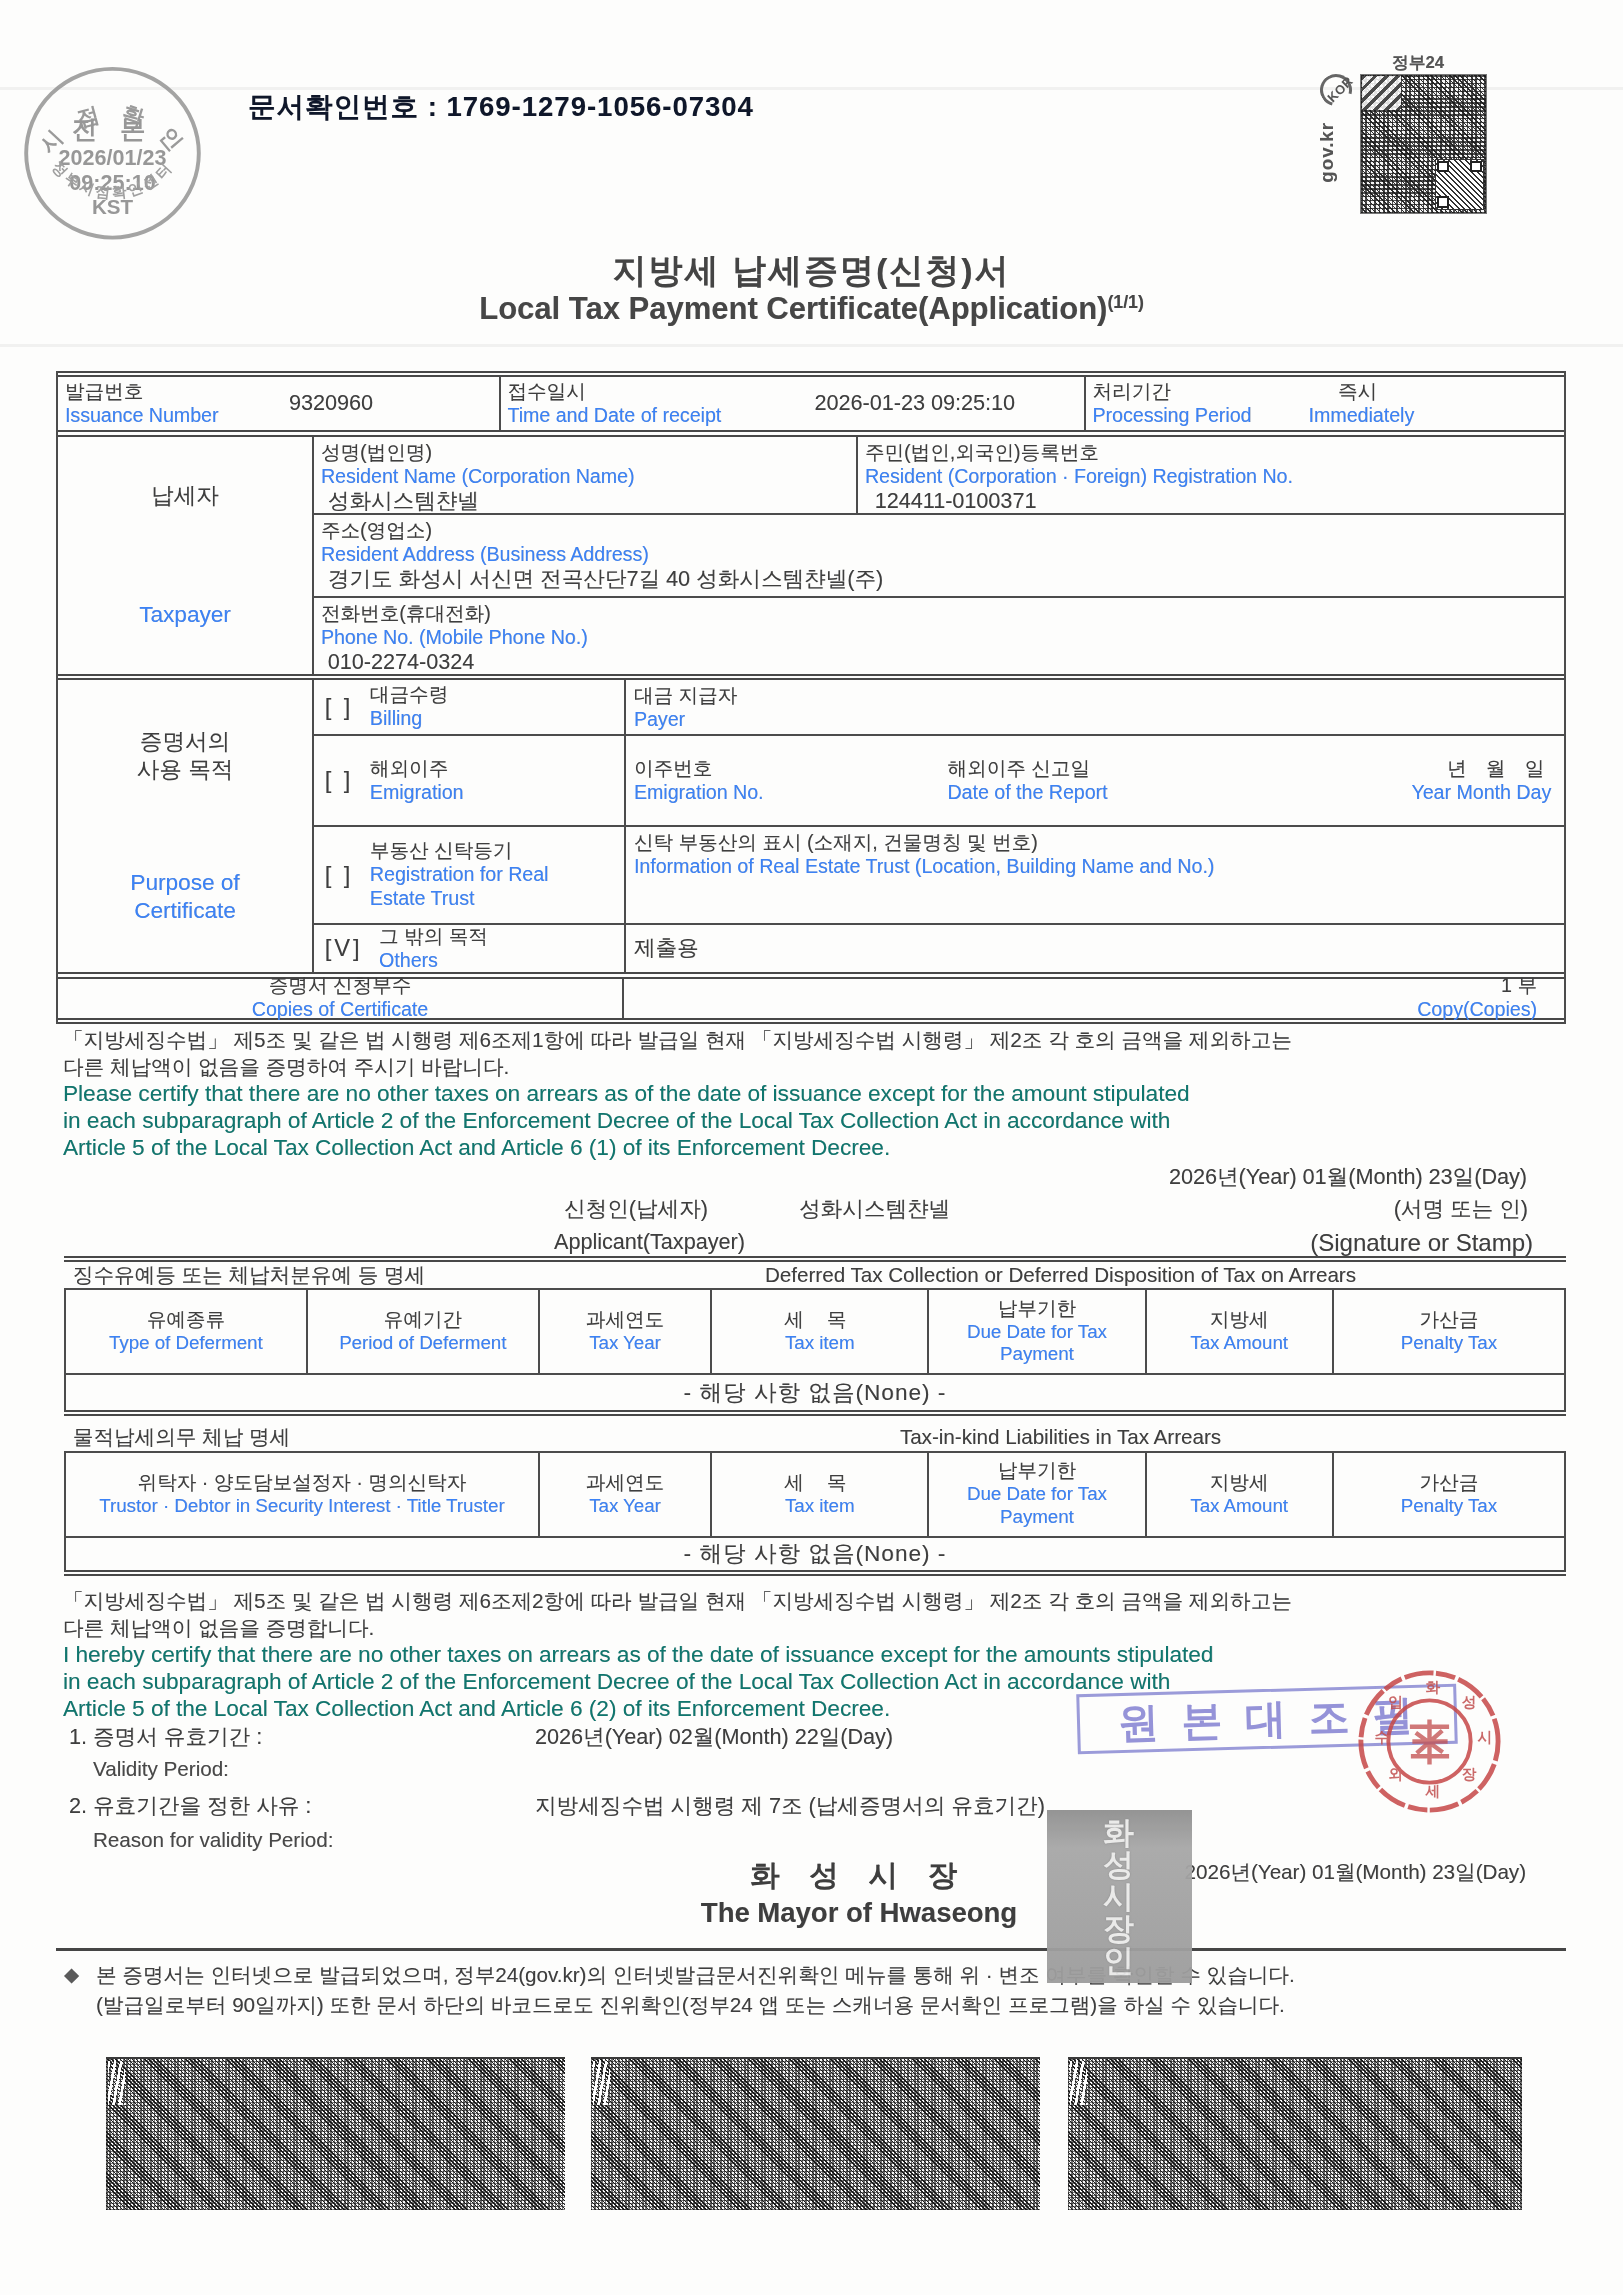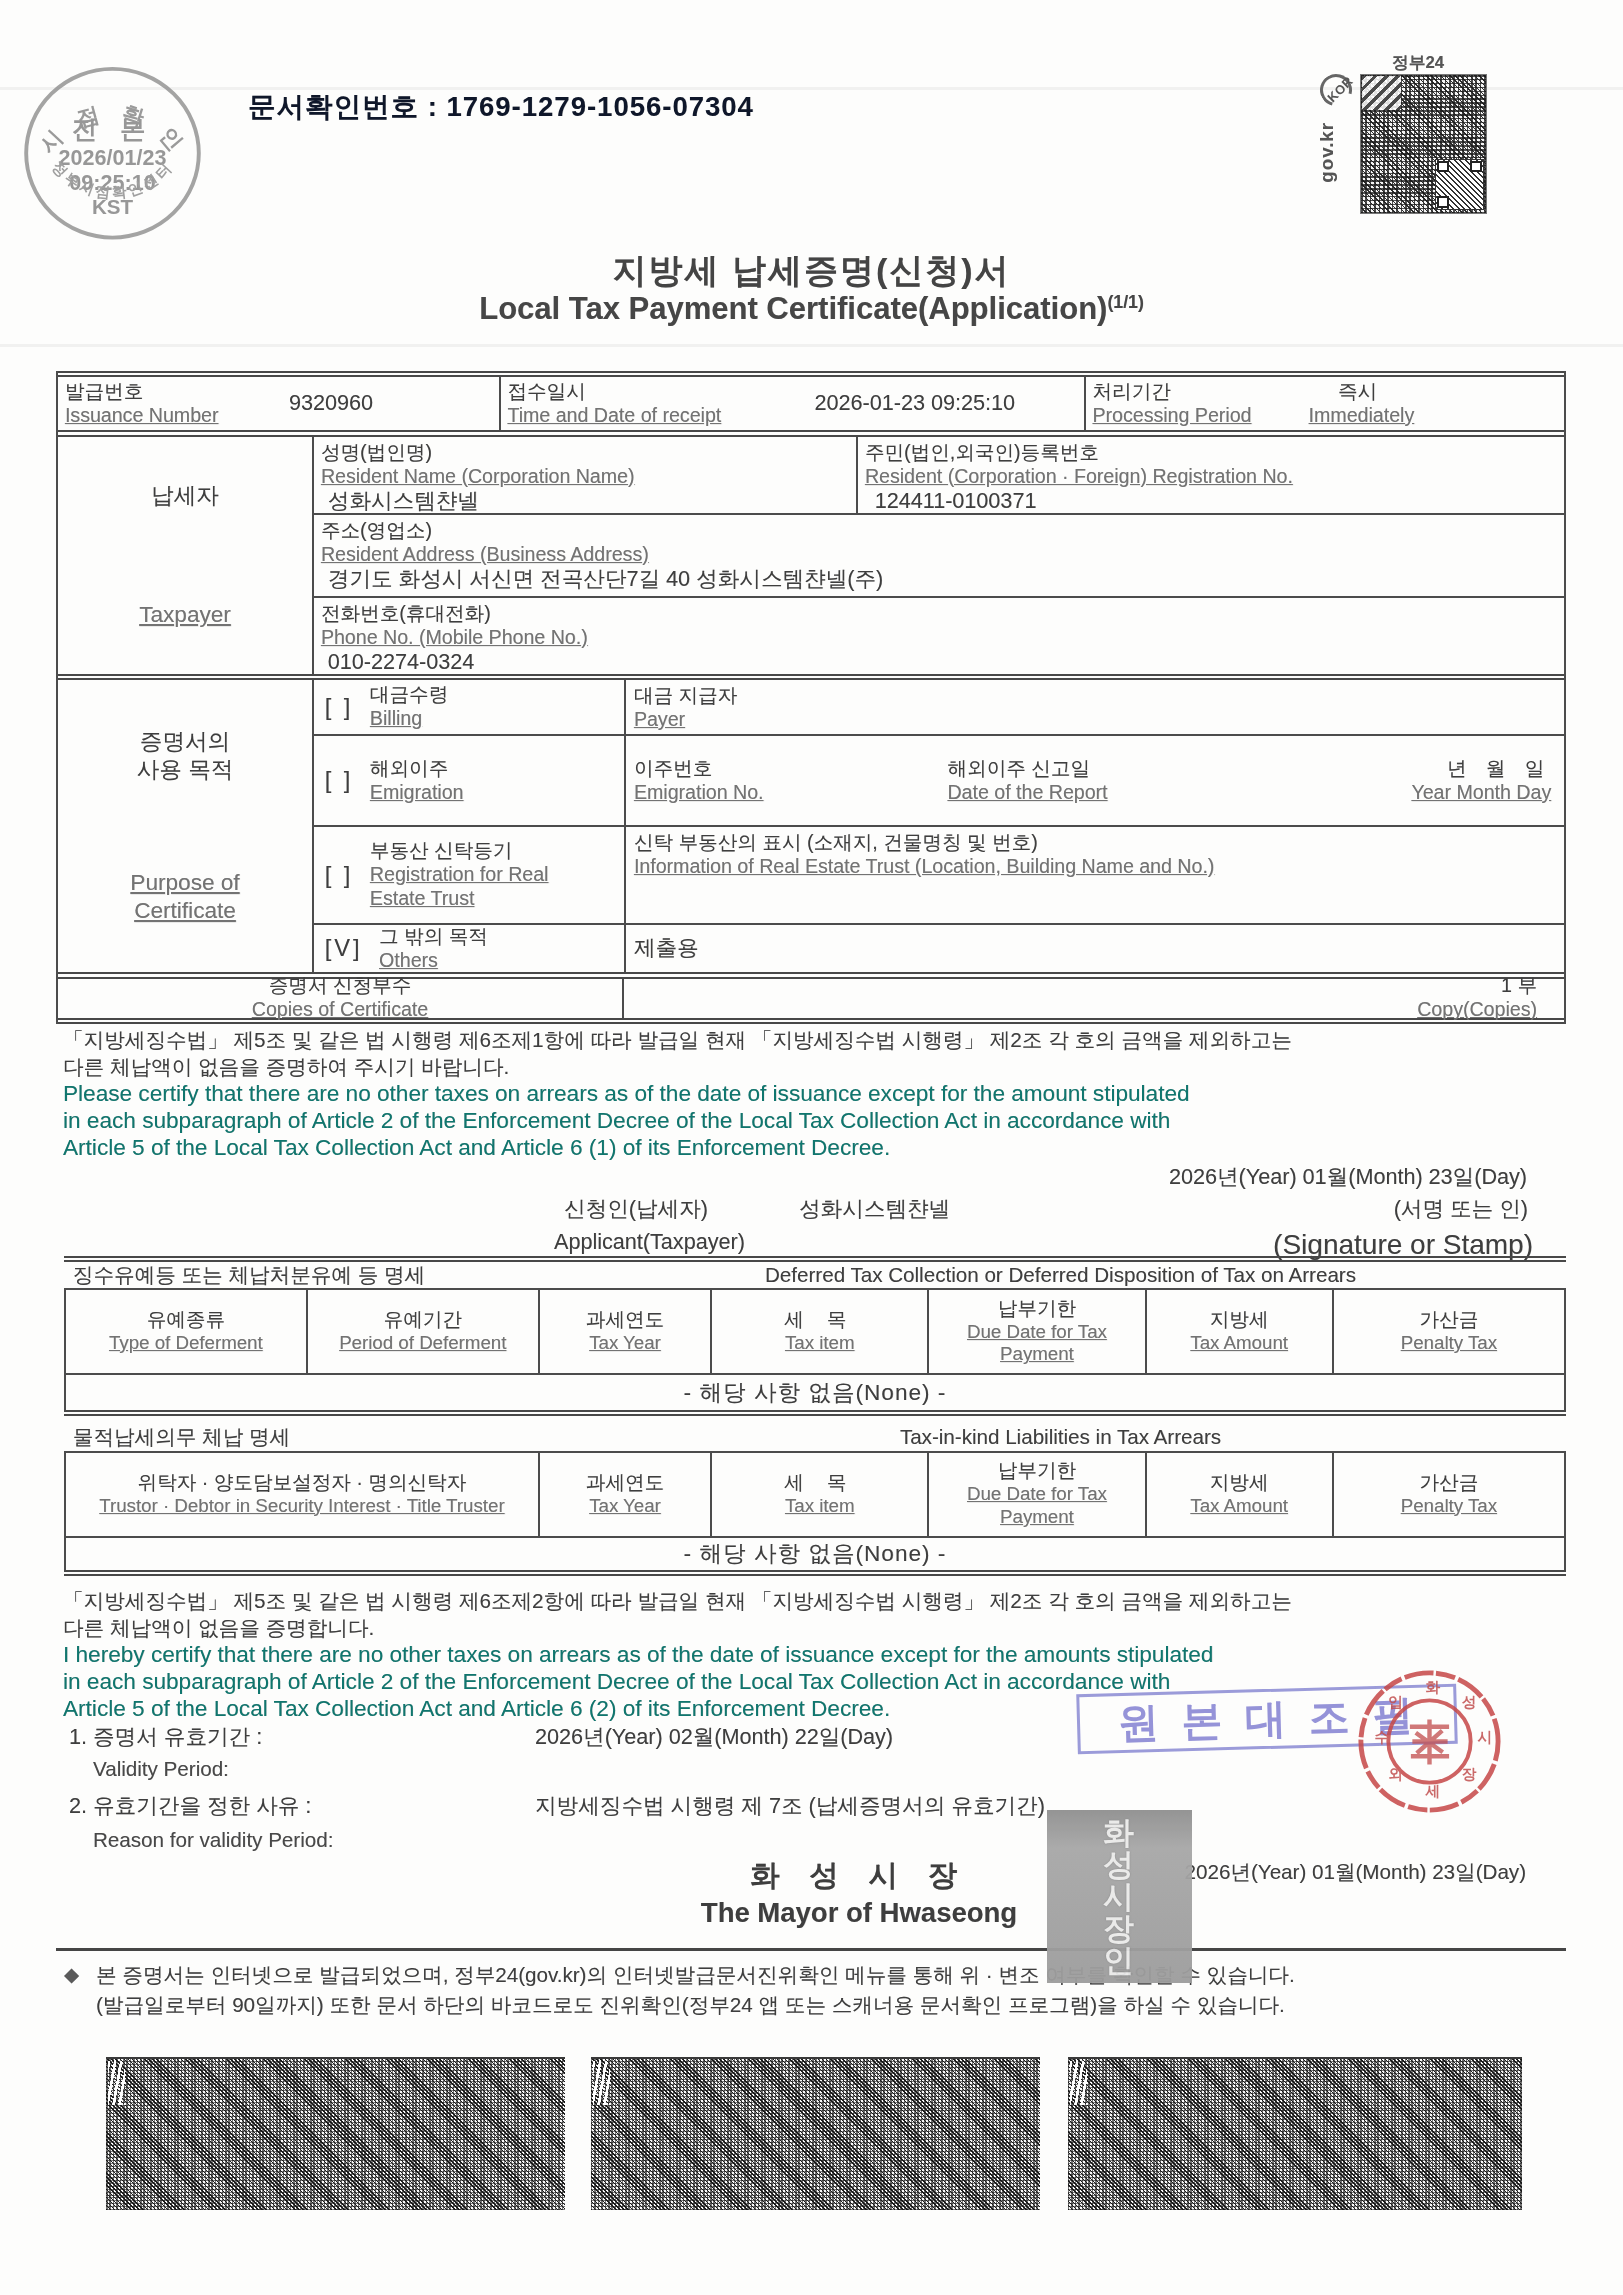--- a/index.html
+++ b/index.html
@@ -37,21 +37,21 @@
   
   .title-ko{left:0;top:248px;width:100%;text-align:center;font-size:34px;font-weight:bold;color:#444;letter-spacing:2px;}
   .title-en{left:0;top:291px;width:100%;text-align:center;font-size:31px;font-weight:bold;color:#464646;}
   .title-en sup{font-size:17.7px;}
   
   *{box-sizing:border-box;}
   .dtable{left:56px;top:371px;width:1510px;border-left:2px solid #4c4c4c;border-right:2px solid #4c4c4c;}
   .dbl{height:6.4px;border-top:2px solid #484848;border-bottom:2px solid #484848;}
   .row{display:flex;}
   .k{font-size:19.6px;line-height:1.22;}
-  .e{font-size:19.6px;line-height:1.22;color:#737373;text-decoration:underline;}
+  .e{font-size:19.6px;line-height:1.22;color:#3b82f6;}
   .v{font-size:21.6px;line-height:1.25;}
   .cell{padding:3.9px 6.9px;}
   .blc{border-left:2px solid #4c4c4c;}
   .issr{height:53px;align-items:center;}
   .grp{display:flex;align-items:center;height:100%;}
   .tax{display:flex;}
   .sidelab{width:256px;border-right:2px solid #4c4c4c;display:flex;flex-direction:column;
            justify-content:space-around;align-items:center;text-align:center;}
   .sidelab .k{font-size:22.6px;}
   .sidelab .e{font-size:22.6px;}
@@ -331,21 +331,21 @@
     <div class="pen">in each subparagraph of Article 2 of the Enforcement Decree of the Local Tax Collection Act in accordance with</div>
     <div class="pen">Article 5 of the Local Tax Collection Act and Article 6 (1) of its Enforcement Decree.</div>
   </div>
   <div class="abs txt" style="left:982px;top:1162px;width:545px;text-align:right;font-size:21.6px;">2026년(Year) 01월(Month) 23일(Day)</div>
 
   <div class="abs txt" style="left:63px;top:1194px;width:1504px;">
     <span style="position:absolute;left:501px;font-size:21.6px;">신청인(납세자)</span>
     <span style="position:absolute;left:736px;font-size:21.6px;">성화시스템챤넬</span>
     <span style="position:absolute;right:39px;font-size:21.6px;">(서명 또는 인)</span>
     <span style="position:absolute;left:491px;top:35px;font-size:21.6px;">Applicant(Taxpayer)</span>
-    <span style="position:absolute;right:34px;top:35px;font-size:28px;">(Signature or Stamp)</span>
+    <span style="position:absolute;right:34px;top:35px;font-size:24px;">(Signature or Stamp)</span>
   </div>
 
   <div class="abs ntable txt" style="top:1256px;">
     <div class="dbl"></div>
     <div class="thead">
       <div class="lt nowrap">징수유예등 또는 체납처분유예 등 명세</div>
       <div class="rt nowrap">Deferred Tax Collection or Deferred Disposition of Tax on Arrears</div>
     </div>
     <div class="sline"></div>
     <div class="cols" style="height:83px;">

